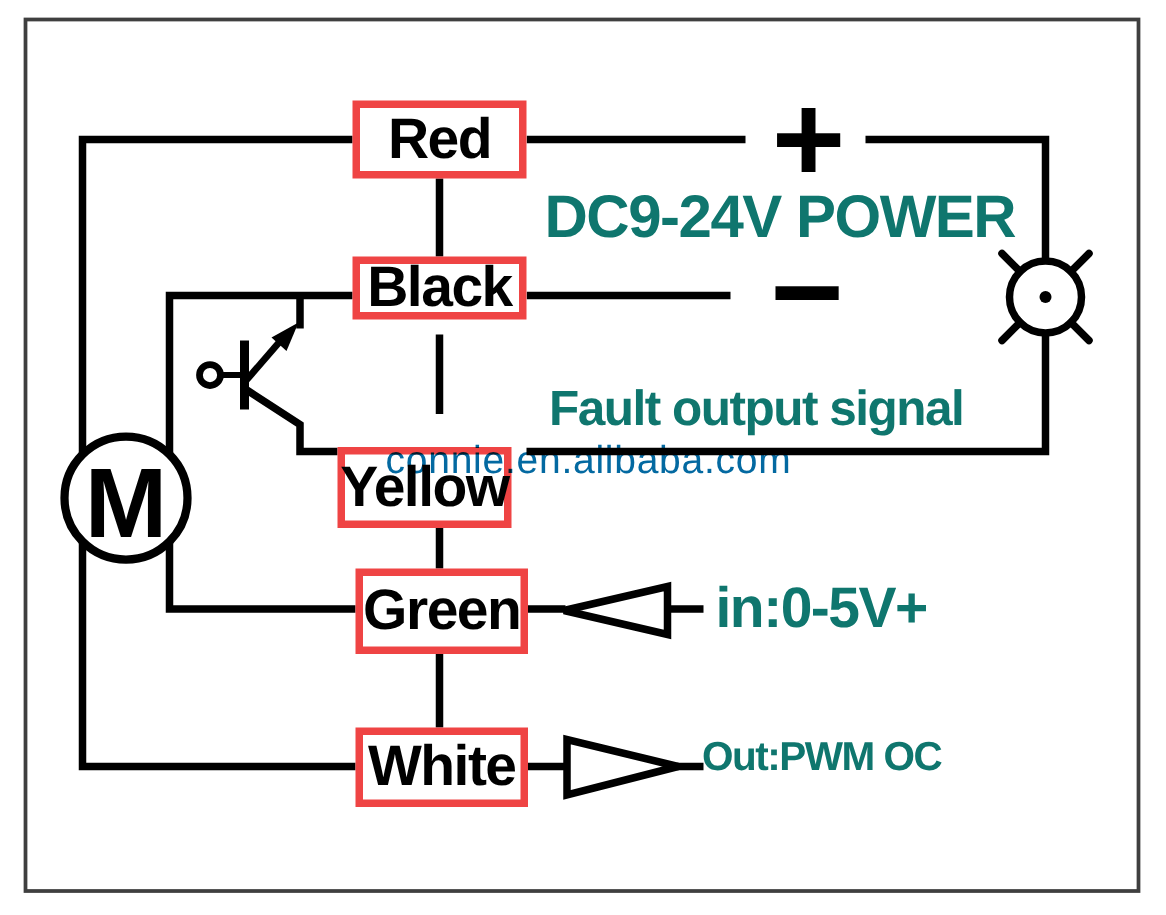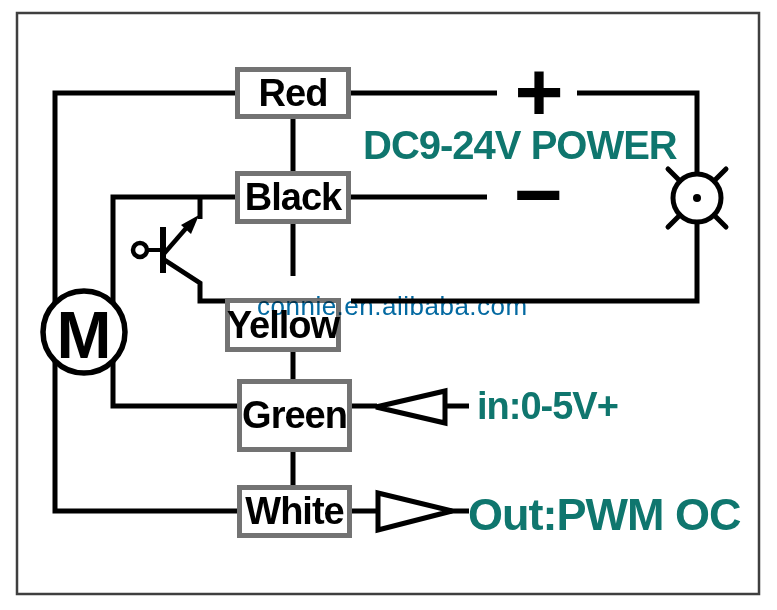--- a/index.html
+++ b/index.html
@@ -2,33 +2,33 @@
 <html><head>
 <meta charset="utf-8">
 <style>
   html,body{margin:0;padding:0;background:#ffffff;}
   body{width:777px;height:610px;position:relative;overflow:hidden;
        font-family:"Liberation Sans",sans-serif;}
   .stage{position:absolute;inset:0;width:777px;height:610px;}
   svg.wiring{position:absolute;left:0;top:0;z-index:1;}
   svg text{font-family:"Liberation Sans",sans-serif;}
   .wirebox{position:absolute;z-index:2;box-sizing:border-box;
-           border:5px solid #737373;background:#fff;
+           border:5px solid #ef4444;background:#fff;
            display:flex;align-items:center;justify-content:center;
            font-weight:bold;font-size:38px;color:#000;letter-spacing:-1px;}
   .box-red   {left:235px;top:67px; width:116px;height:52px;}
-  .box-black {left:235px;top:171px;width:116px;height:53px;}
+  .box-black {left:235px;top:171px;width:116px;height:42px;}
   .box-yellow{left:225px;top:275px;width:116px;height:54px;margin-top:23px;}
-  .box-green {left:237px;top:379px;width:115px;height:73px;}
+  .box-green {left:237px;top:379px;width:115px;height:57px;}
   .box-white {left:237px;top:485px;width:115px;height:53px;align-items:flex-end;}
   .biglabel{position:absolute;z-index:3;color:#0f766e;font-weight:bold;white-space:nowrap;}
   .lbl-power {left:363px;top:123px;font-size:40px;letter-spacing:-1px;}
   .lbl-fault {left:366px;top:253px;font-size:33px;letter-spacing:-1px;}
   .lbl-in    {left:477px;top:385px;font-size:38px;letter-spacing:-1px;}
-  .lbl-out   {left:468px;top:489px;font-size:45px;letter-spacing:-1px;}
+  .lbl-out   {left:468px;top:489px;font-size:27px;letter-spacing:-1px;}
   .watermark{position:absolute;z-index:4;left:257px;top:291px;
              font-size:26px;font-weight:normal;color:#0369a1;
              letter-spacing:0.5px;mix-blend-mode:multiply;white-space:nowrap;}
 </style>
 </head>
 <body>
 
 <div class="stage">
 
   <svg class="wiring" width="777" height="610" viewBox="0 0 777 610">
@@ -90,18 +90,19 @@
     <span>Yellow</span>
   </div>
   <div class="wirebox box-green">
     <span>Green</span>
   </div>
   <div class="wirebox box-white">
     <span>White</span>
   </div>
 
   <div class="biglabel lbl-power">DC9-24V POWER</div>
+  <div class="biglabel lbl-fault">Fault output signal</div>
   <div class="biglabel lbl-in">in:0-5V+</div>
   <div class="biglabel lbl-out">Out:PWM OC</div>
 
   <div class="watermark">connie.en.alibaba.com</div>
 
 </div>
 
 </body></html>

